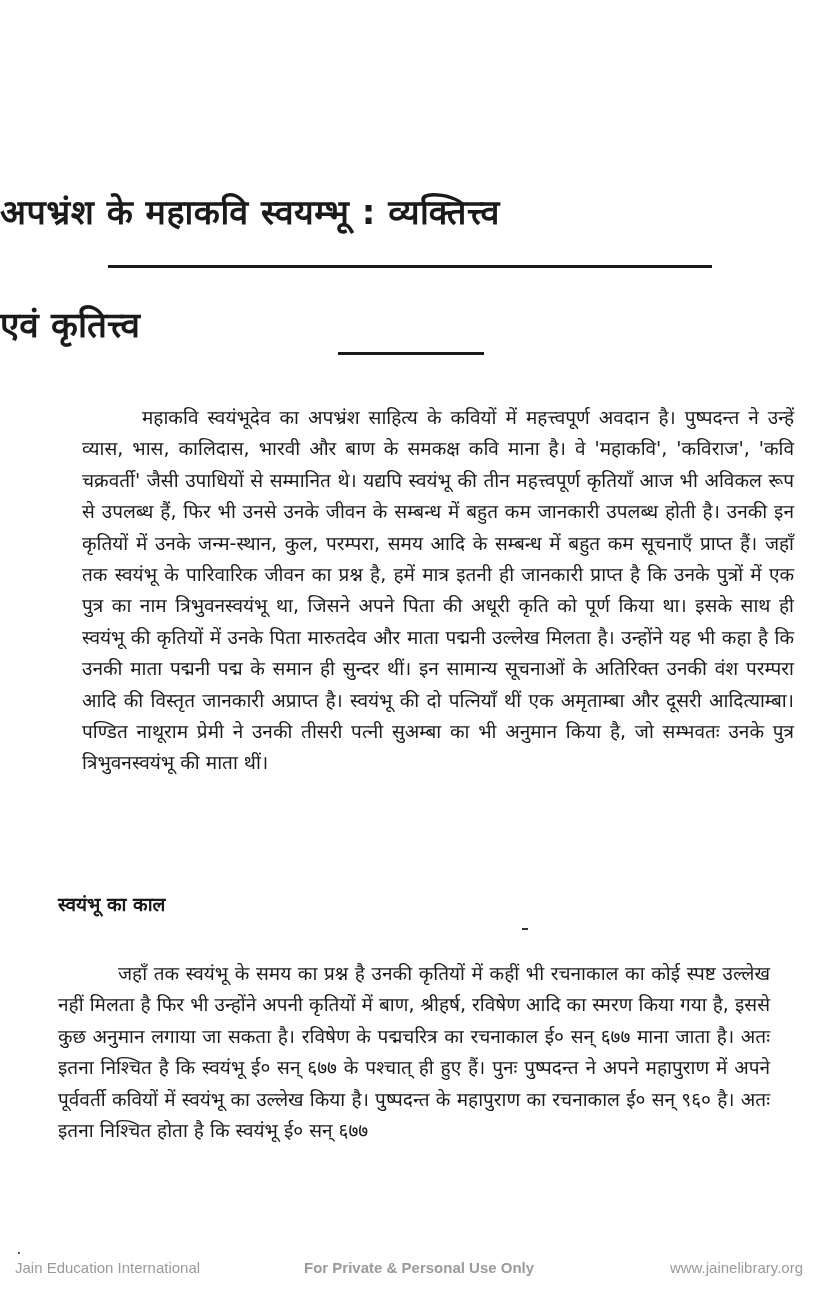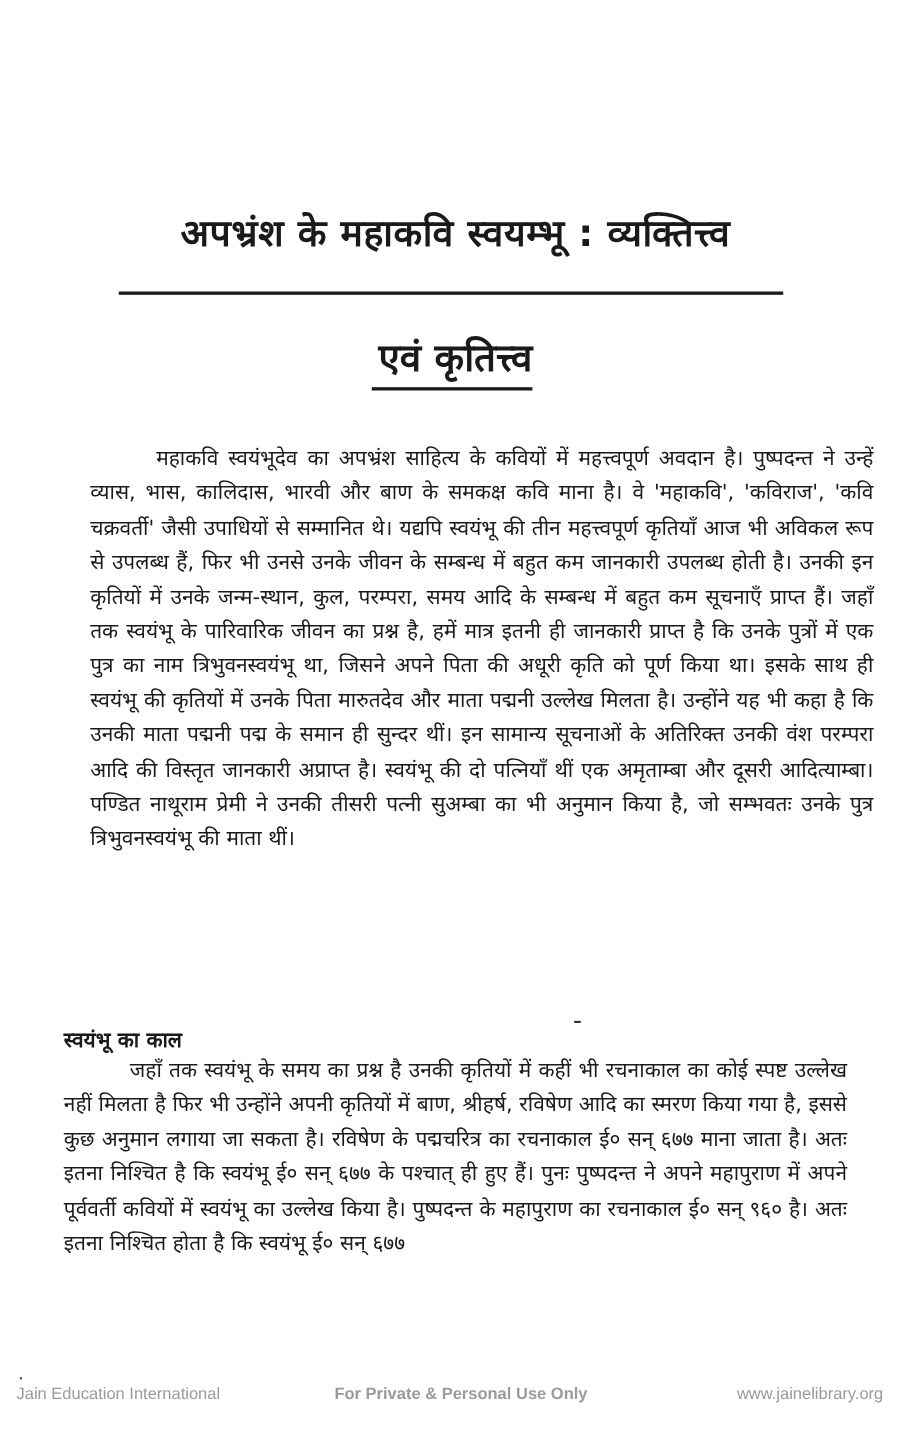--- a/index.html
+++ b/index.html
@@ -1,25 +1,25 @@
 <!DOCTYPE html>
 <html><head>
   <meta charset="utf-8">
   <style>
     html, body { margin:0; padding:0; background:#ffffff; }
     body { width:828px; height:1299px; position:relative; overflow:hidden; color:#1a1a1a; }
-    .title-wrap { position:absolute; left:0; width:828px; text-align:center; }
+    .title-wrap { position:absolute; left:0; width:828px; text-align:left; }
     .title1 { top:188px; font-family:"DejaVu Sans", sans-serif; font-weight:bold; font-size:34px; letter-spacing:0.5px; }
     .rule1 { position:absolute; top:265px; left:108px; width:604px; height:3px; background:#1a1a1a; }
     .title2 { top:300px; font-family:"DejaVu Sans", sans-serif; font-weight:bold; font-size:35px; }
     .rule2 { position:absolute; top:352px; left:338px; width:146px; height:3px; background:#1a1a1a; }
     .body { position:absolute; left:58px; width:712px; font-family:"DejaVu Sans", sans-serif; font-size:19px; line-height:31.4px; text-align:justify; }
     .p1 { top:402px;margin-left:24px; }
     .para { margin:0; text-indent:60px; text-align:justify; }
-    .heading { position:absolute; top:932px; left:58px; font-family:"DejaVu Sans", sans-serif; font-weight:bold; font-size:19px; }
+    .heading { position:absolute; top:891px; left:58px; font-family:"DejaVu Sans", sans-serif; font-weight:bold; font-size:19px; }
     .p2 { top:958px; }
     .stray { position:absolute; top:928px; left:522px; width:6px; height:2px; background:#333; }
     .footer { position:absolute; top:1259px; left:0; width:828px; font-family:"Liberation Sans", sans-serif; font-size:15px; color:#9a9a9a; }
     .footer span { position:absolute; top:0; }
     .f1 { left:15px; } .f2 { left:304px;font-weight:bold; } .f3 { right:25px; }
     .dot { position:absolute; top:1252px; left:18px; width:2px; height:2px; background:#555; }
   </style>
 </head>
 <body>
 

